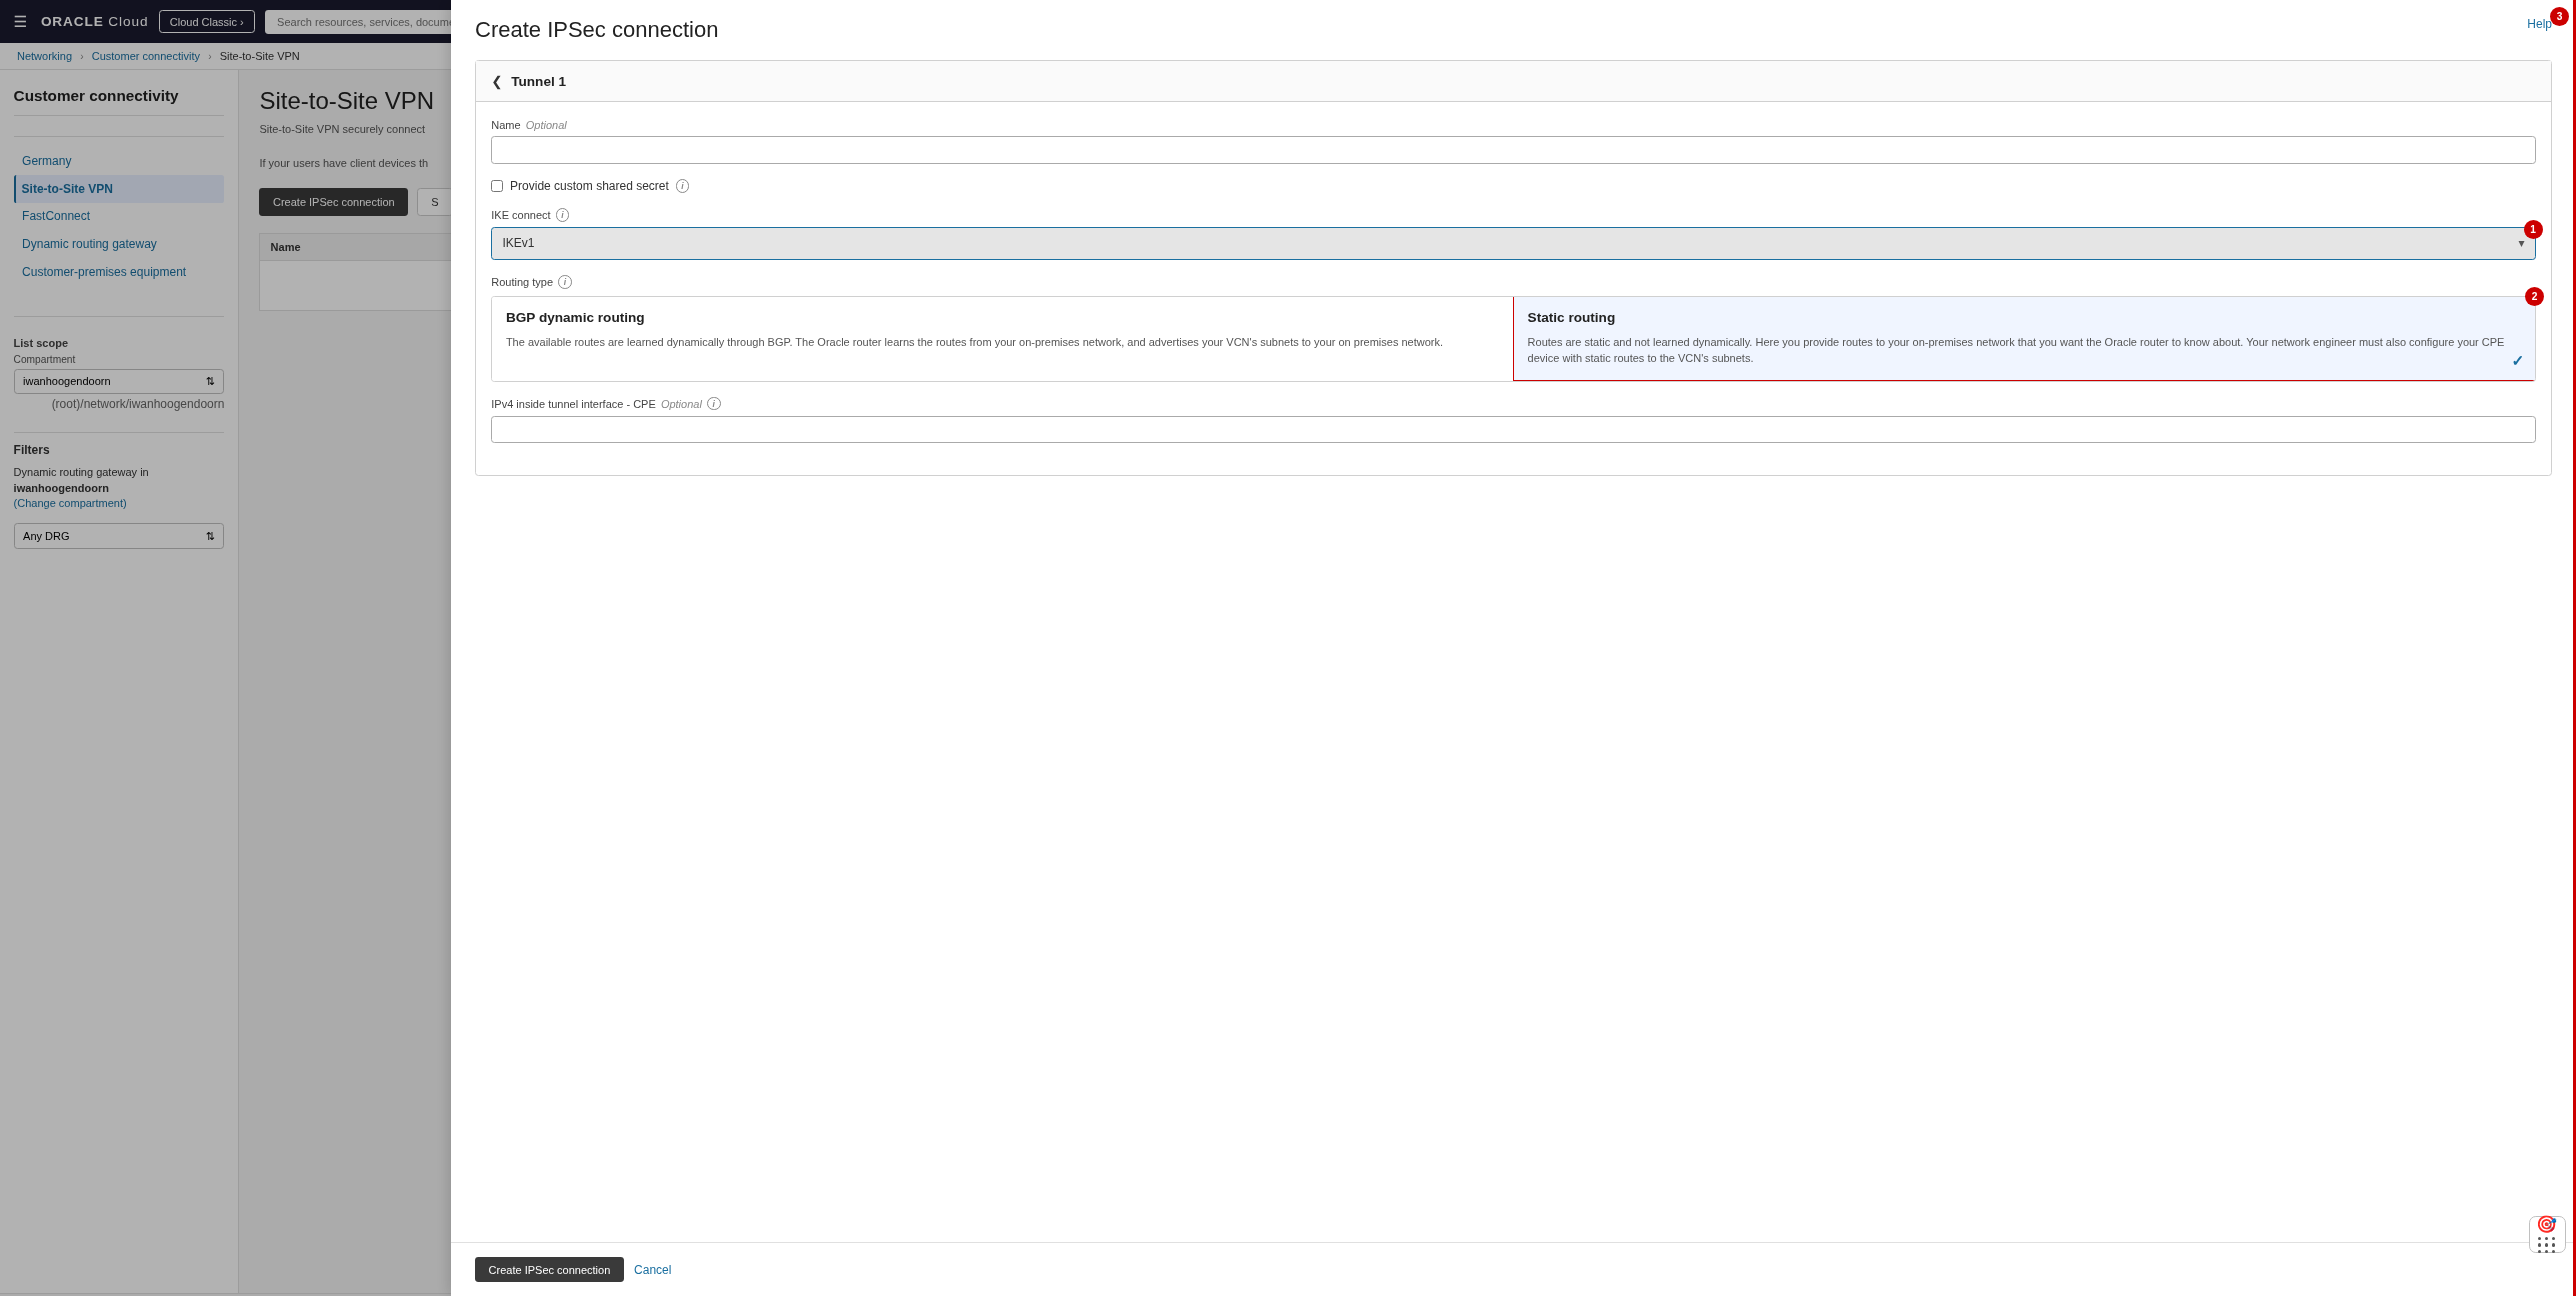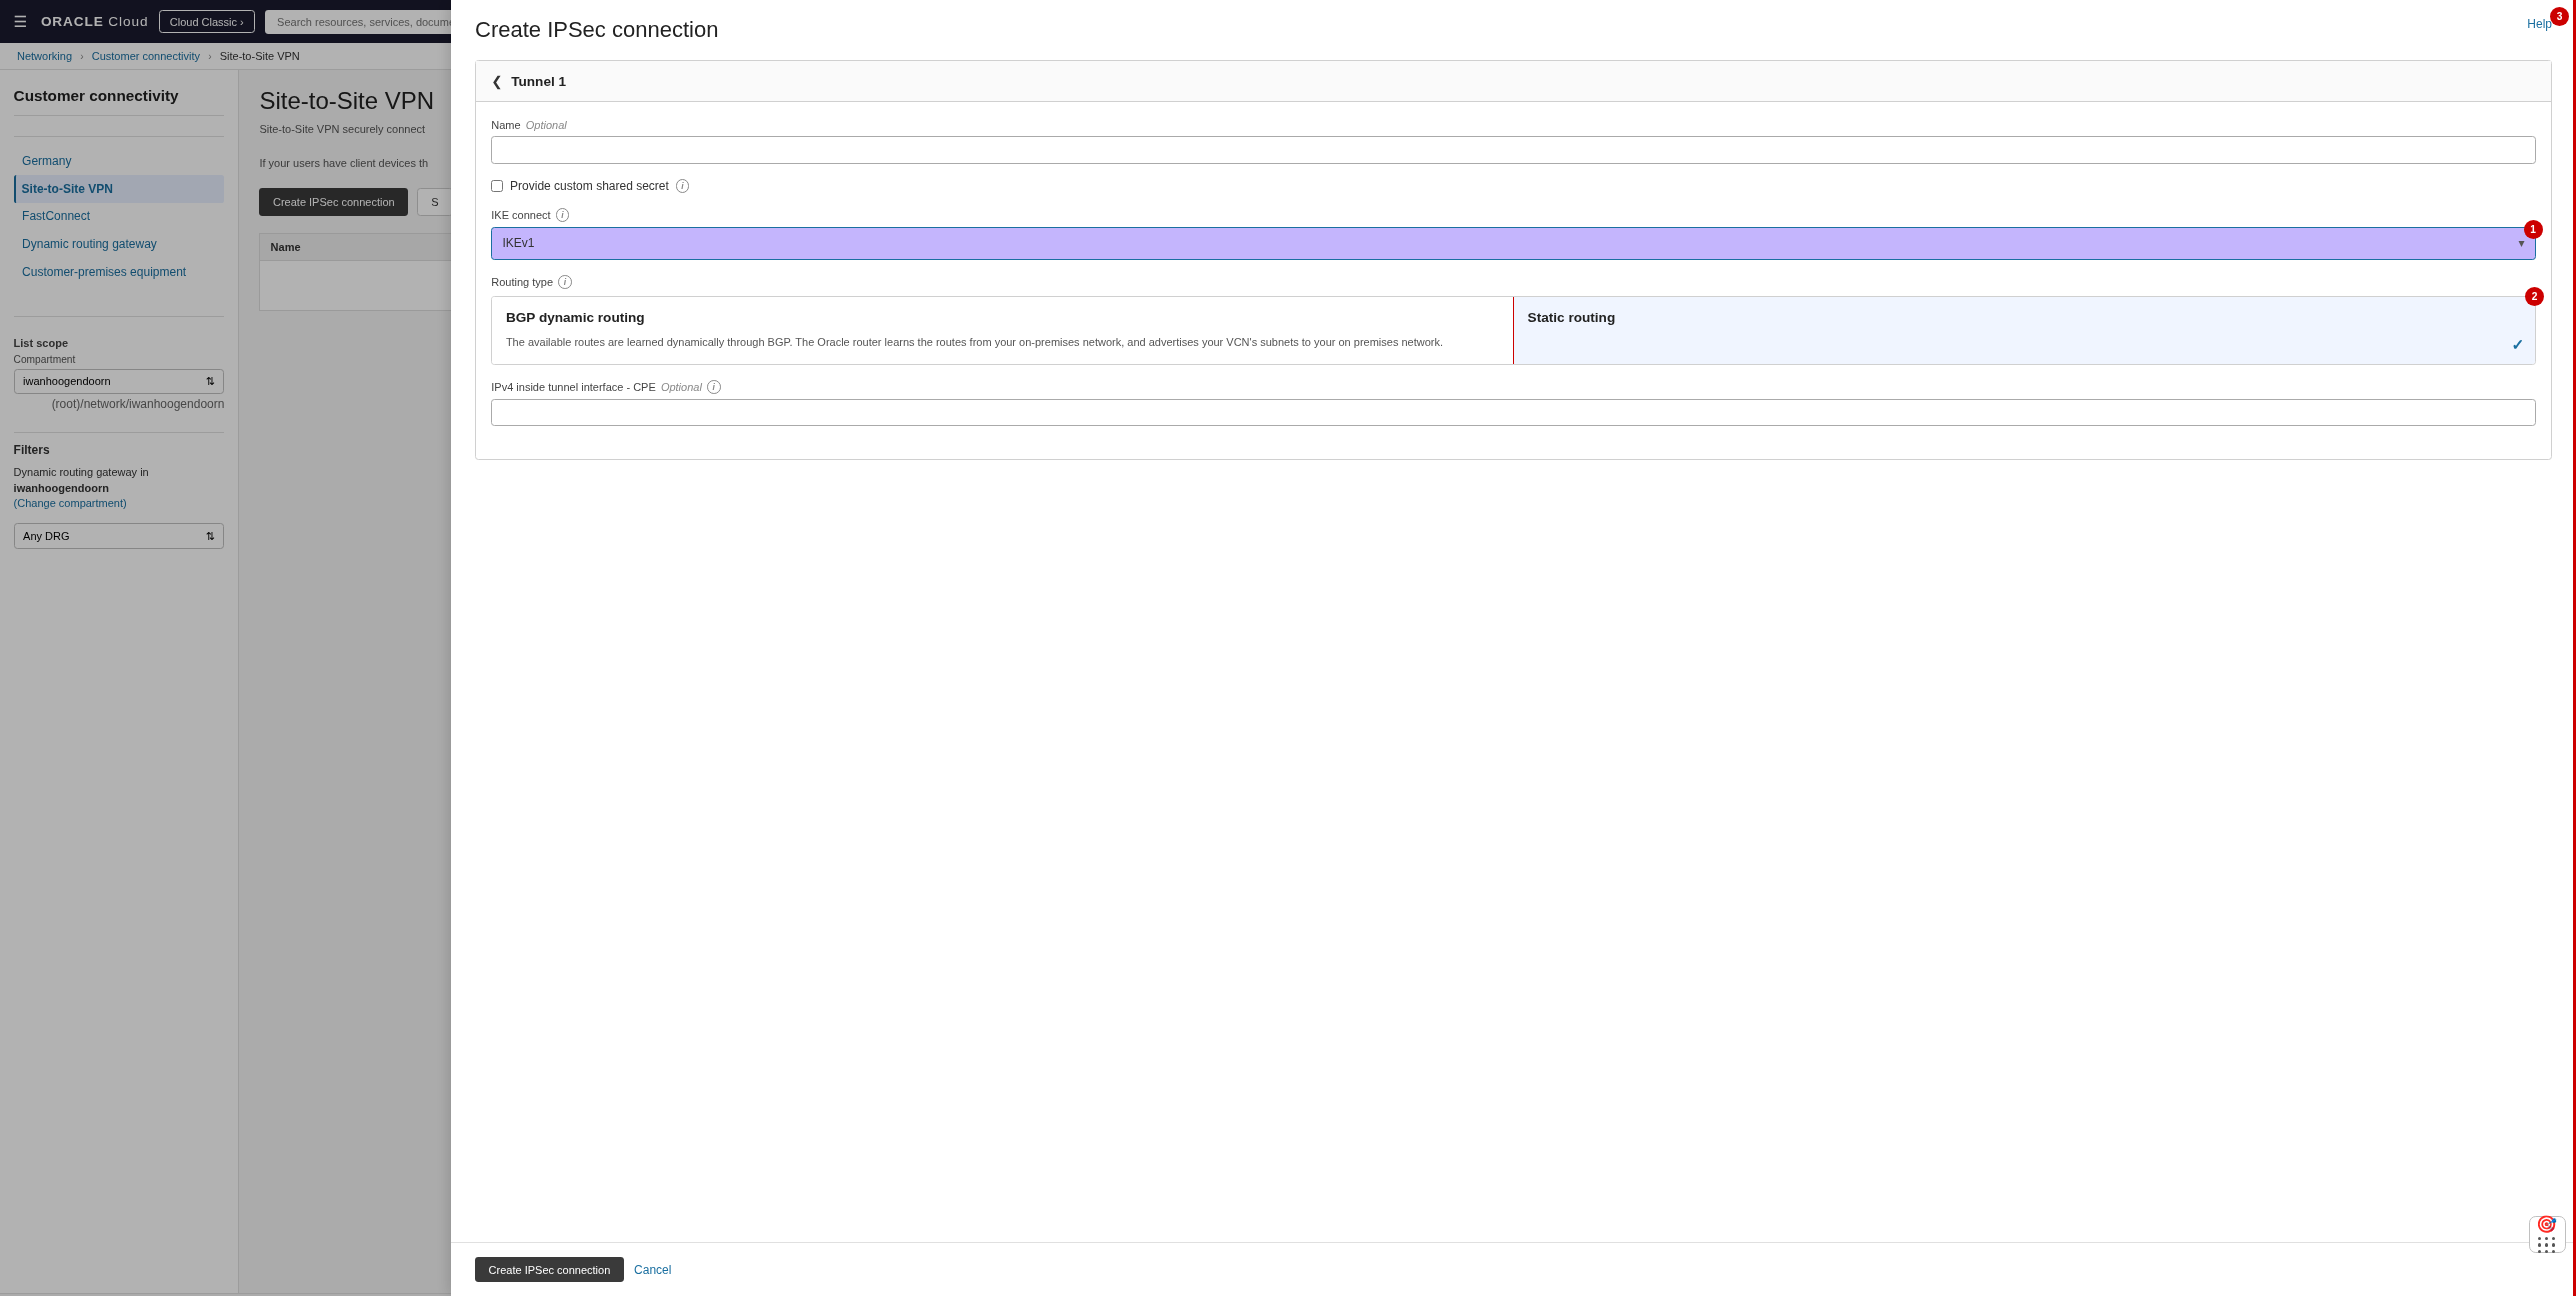--- a/index.html
+++ b/index.html
@@ -265,21 +265,21 @@
     }
 
     .checkbox-group { display: flex; align-items: center; gap: 6.8px; margin-bottom: 15.3px; }
     .checkbox-group input[type=checkbox] { width: 12px; height: 12px; cursor: pointer; }
     .checkbox-label { font-size: 12px; color: #333; }
 
     .ike-select-wrapper {
       position: relative;
       border: 1.7px solid #1a6fa0;
       border-radius: 3.4px;
-      background: #c4b5fd;
+      background: #e5e5e5;
     }
     .ike-select {
       width: 100%;
       border: none;
       padding: 8.5px 10.2px;
       font-size: 12px;
       color: #333;
       background: transparent;
       appearance: none;
       cursor: pointer;
@@ -579,20 +579,21 @@
             <div style="position:relative;">
               <div class="routing-cards">
 
                 <div class="routing-card">
                   <div class="routing-card-title">BGP dynamic routing</div>
                   <div class="routing-card-desc">The available routes are learned dynamically through BGP. The Oracle router learns the routes from your on-premises network, and advertises your VCN's subnets to your on premises network.</div>
                 </div>
 
                 <div class="routing-card selected">
                   <div class="routing-card-title">Static routing</div>
+                  <div class="routing-card-desc">Routes are static and not learned dynamically. Here you provide routes to your on-premises network that you want the Oracle router to know about. Your network engineer must also configure your CPE device with static routes to the VCN's subnets.</div>
                   <span class="check-mark">✓</span>
                 </div>
 
               </div>
 
               <div style="position:absolute; top:-8.5px; right:-8.5px; width:19px; height:19px; border-radius:50%; background:#cc0000; color:#fff; font-size:10.2px; font-weight:700; display:flex; align-items:center; justify-content:center; z-index:5;">2</div>
             </div>
           </div>
 
           <div class="form-group">

